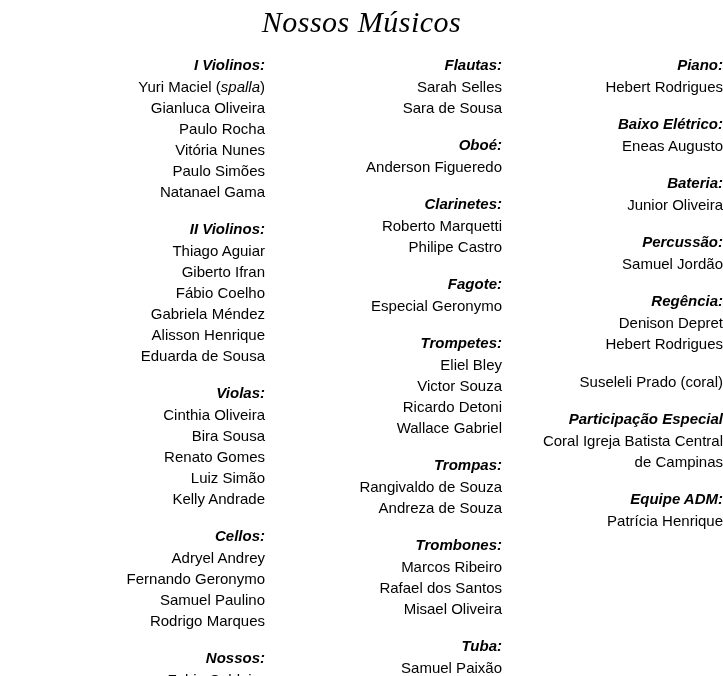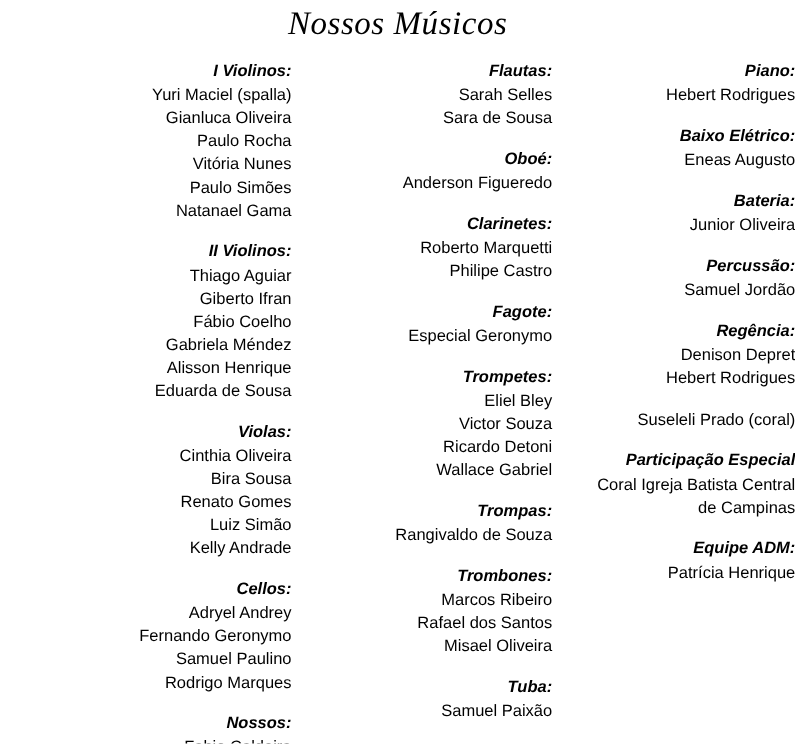--- a/index.html
+++ b/index.html
@@ -55,20 +55,21 @@
     font-style: italic;
     line-height: 20px;
     margin-bottom: 1px;
   }
   .member {
     font-size: 15px;
     line-height: 21px;
     white-space: nowrap;
   }
   .member .spalla {
+    font-style: italic;
   }
   .plain-line {
     font-size: 15px;
     line-height: 21px;
   }
 </style>
 </head>
 <body>
 
 <div class="page">
@@ -135,20 +136,21 @@
         <div class="group">
           <div class="group-title">Trompetes:</div>
           <div class="member">Eliel Bley</div>
           <div class="member">Victor Souza</div>
           <div class="member">Ricardo Detoni</div>
           <div class="member">Wallace Gabriel</div>
         </div>
         <div class="group">
           <div class="group-title">Trompas:</div>
           <div class="member">Rangivaldo de Souza</div>
+          <div class="member">Andreza de Souza</div>
         </div>
         <div class="group">
           <div class="group-title">Trombones:</div>
           <div class="member">Marcos Ribeiro</div>
           <div class="member">Rafael dos Santos</div>
           <div class="member">Misael Oliveira</div>
         </div>
         <div class="group">
           <div class="group-title">Tuba:</div>
           <div class="member">Samuel Paixão</div>

